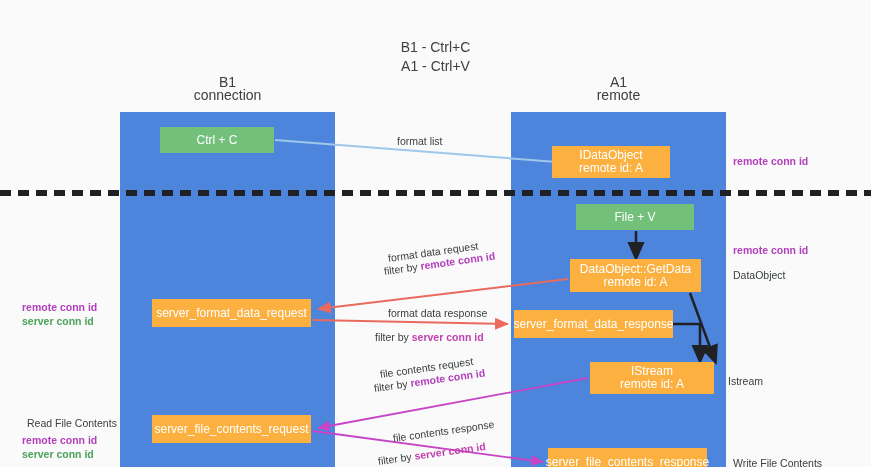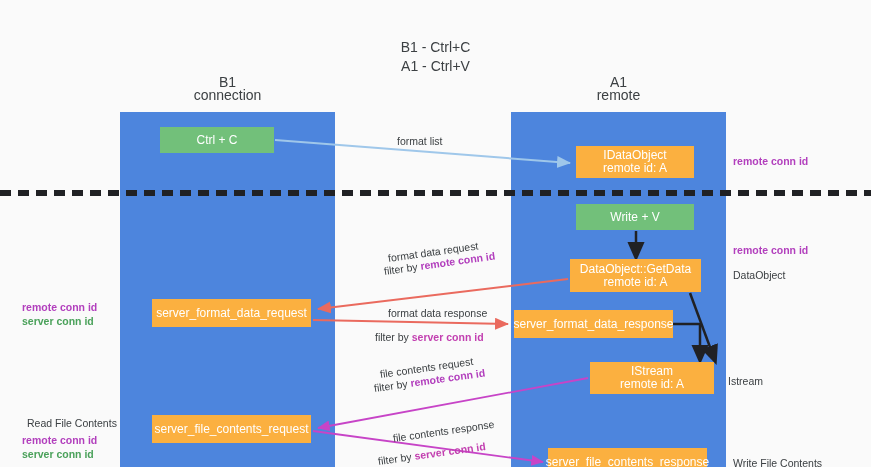--- a/index.html
+++ b/index.html
@@ -30,21 +30,21 @@
 
   
   .box{position:absolute;box-sizing:border-box;display:flex;flex-direction:column;
        align-items:center;justify-content:center;color:#ffffff;font-size:12px;line-height:13px;
        text-align:center;}
   .box.green{background:#72c07a;}
   .box.orange{background:#fbb040;}
   .box .ln{display:block;white-space:nowrap;}
 
   #box-ctrlc{left:160px;top:95px;width:114px;height:26px;}
-  #box-idataobject{left:576px;top:114px;width:118px;height:32px;}
+  #box-idataobject{left:552px;top:114px;width:118px;height:32px;}
   #box-ctrlv{left:576px;top:172px;width:118px;height:26px;}
   #box-getdata{left:570px;top:227px;width:131px;height:33px;}
   #box-sfdreq{left:152px;top:267px;width:159px;height:28px;}
   #box-sfdresp{left:514px;top:278px;width:159px;height:28px;}
   #box-istream{left:590px;top:330px;width:124px;height:32px;}
   #box-sfcreq{left:152px;top:383px;width:159px;height:28px;}
   #box-sfcresp{left:548px;top:416px;width:159px;height:28px;}
 
   
   .ann{position:absolute;font-size:10.5px;line-height:14px;white-space:nowrap;}
@@ -141,21 +141,21 @@
   <div id="box-ctrlc" class="box green">
     <span class="ln">Ctrl + C</span>
   </div>
 
   <div id="box-idataobject" class="box orange">
     <span class="ln">IDataObject</span>
     <span class="ln">remote id: A</span>
   </div>
 
   <div id="box-ctrlv" class="box green">
-    <span class="ln">Write + V</span>
+    <span class="ln">File + V</span>
   </div>
 
   <div id="box-getdata" class="box orange">
     <span class="ln">DataObject::GetData</span>
     <span class="ln">remote id: A</span>
   </div>
 
   <div id="box-sfdreq" class="box orange">
     <span class="ln">server_format_data_request</span>
   </div>

